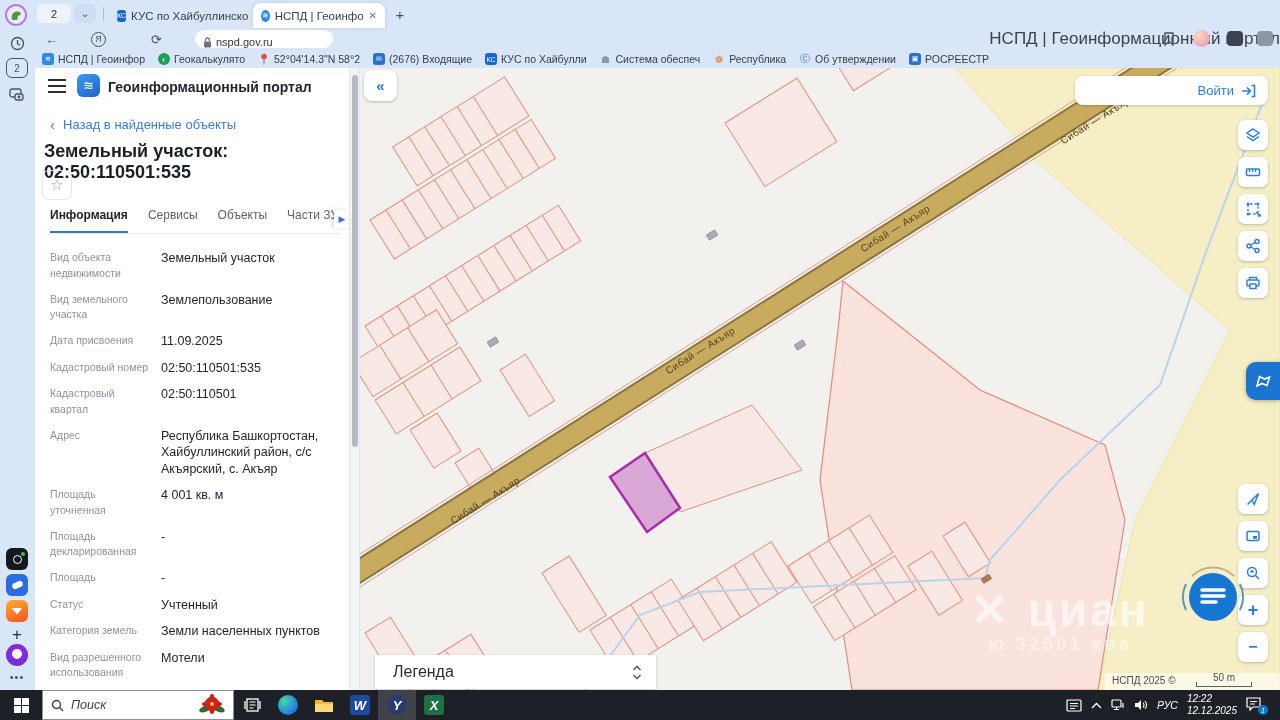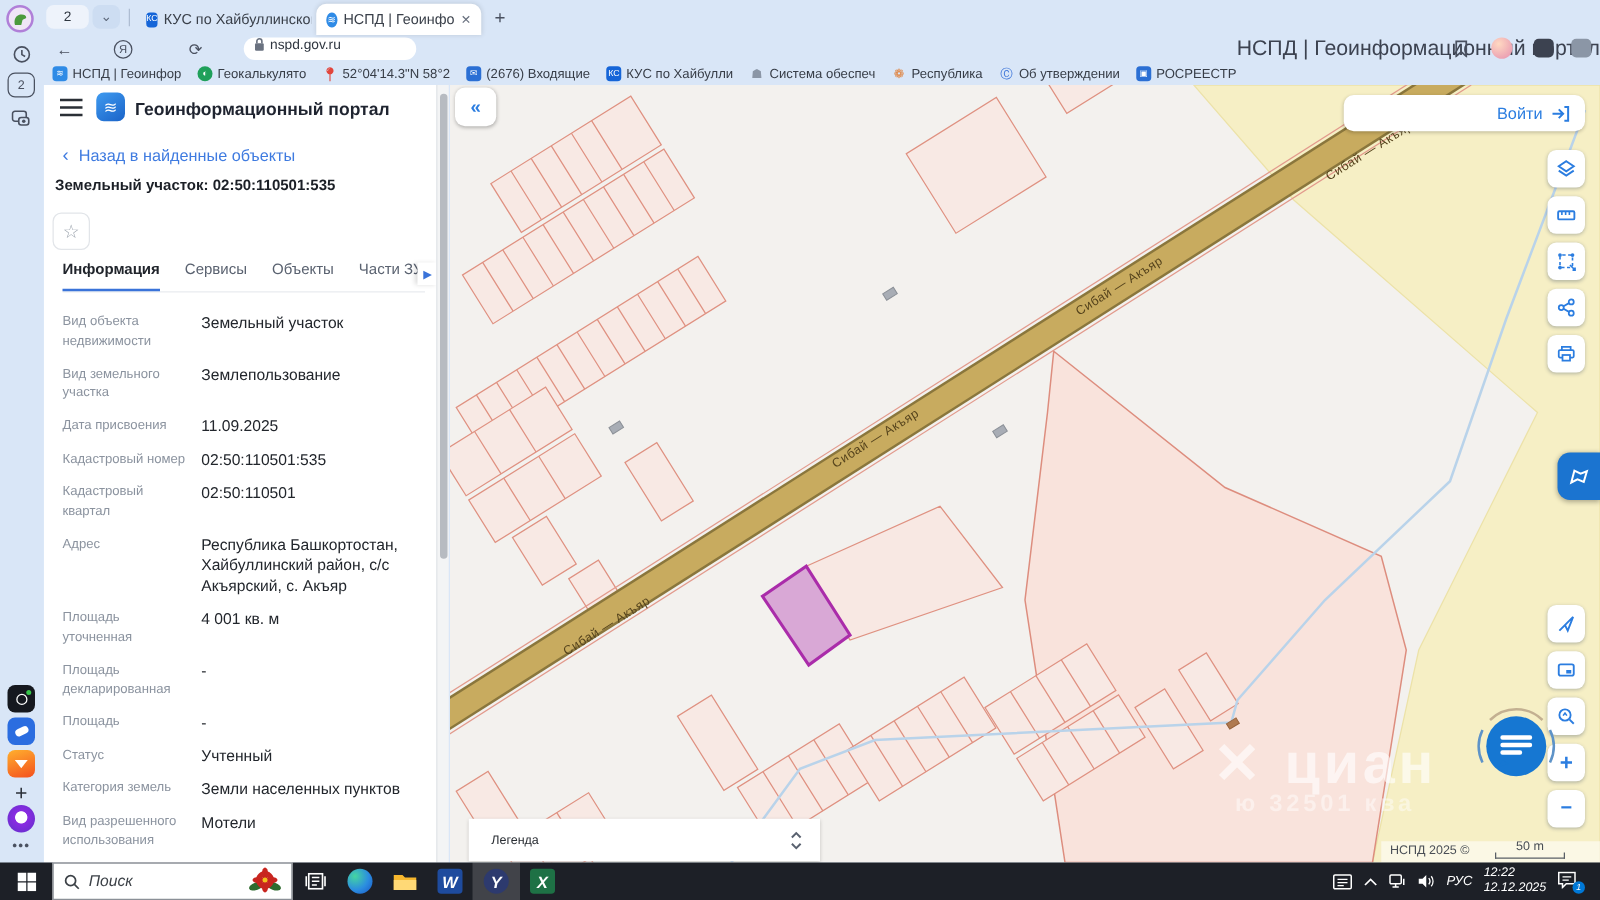--- a/index.html
+++ b/index.html
@@ -7,21 +7,21 @@
   .root{position:relative;width:1280px;height:720px;overflow:hidden;background:#d9e6f7;}
   
   .chrome{position:absolute;left:0;top:0;width:1280px;height:68px;background:#d9e6f7;}
   .sidebar{position:absolute;left:0;top:0;width:35px;height:690px;background:#d9e6f7;z-index:5;}
   .sb-ic{position:absolute;left:6px;width:22px;height:22px;display:flex;align-items:center;justify-content:center;color:#4a5160;}
   .tabstrip{position:absolute;left:35px;top:0;width:1245px;height:28px;}
   .tab-chip{position:absolute;display:flex;align-items:center;justify-content:center;font-size:11px;color:#2f3640;}
   .tab{position:absolute;top:3px;height:25px;display:flex;align-items:center;gap:5px;font-size:11.5px;color:#3a404a;padding:0 8px;white-space:nowrap;overflow:hidden;}
   .tab.active{background:#fff;border-radius:8px 8px 0 0;box-shadow:0 0 4px rgba(0,0,0,.12);z-index:2;}
   .addrbar{position:absolute;left:35px;top:28px;width:1245px;height:22px;display:flex;align-items:center;}
-  .addr-pill{position:absolute;left:160px;top:2px;width:138px;height:18px;background:#fff;border-radius:9px;display:flex;align-items:flex-start;gap:4px;padding:0 8px;font-size:11px;color:#2f3640;}
+  .addr-pill{position:absolute;left:160px;top:2px;width:138px;height:18px;background:#fff;border-radius:9px;display:flex;align-items:flex-end;gap:4px;padding:0 8px;font-size:11px;color:#2f3640;}
   .win-title{position:absolute;left:0;top:0;width:100%;height:22px;display:flex;align-items:center;justify-content:flex-end;font-size:17px;color:#3c4250;pointer-events:none;}
   .bmbar{position:absolute;left:35px;top:50px;width:1245px;height:18px;display:flex;align-items:center;padding-left:7px;}
   .bm{display:flex;align-items:center;gap:4px;font-size:10.5px;color:#373d47;margin-right:13px;white-space:nowrap;}
   .bm .ic{width:12px;height:12px;border-radius:3px;display:inline-flex;align-items:center;justify-content:center;font-size:7px;color:#fff;flex:0 0 auto;}
   
   .panel{position:absolute;left:35px;top:68px;width:314px;height:622px;background:#fff;overflow:hidden;z-index:3;}
   .pscroll{position:absolute;left:349px;top:68px;width:10px;height:622px;background:#f3f4f5;border-left:1px solid #e4e6e9;z-index:4;}
   .pthumb{position:absolute;left:2px;top:7px;width:6px;height:372px;background:#b7bbc1;border-radius:3px;}
   .ptab{font-size:12px;color:#5a6270;padding-bottom:9px;margin-right:20px;white-space:nowrap;cursor:pointer;}
   .ptab.active{color:#21252c;font-weight:bold;border-bottom:2.5px solid #3a73d9;}
@@ -170,21 +170,21 @@
         <span style="height:2px;background:#2a2f36;"></span>
     </div>
     <span style="position:absolute;left:42px;top:6px;width:23px;height:23px;border-radius:6px;background:linear-gradient(145deg,#3f9bf0,#1a63c8);color:#fff;display:flex;align-items:center;justify-content:center;font-size:13px;">≋</span>
     <div style="position:absolute;left:73px;top:11px;font-size:14px;color:#1f2430;font-weight:bold;">Геоинформационный портал</div>
 
     <div style="position:absolute;left:15px;top:48px;font-size:13px;color:#3f7be0;display:flex;align-items:center;gap:8px;cursor:pointer;">
       <span style="font-size:15px;">‹</span>
       <span>Назад в найденные объекты</span>
     </div>
 
-    <div style="position:absolute;left:9px;top:73px;font-size:12px;font-weight:bold;color:#1b1f26;">Земельный участок: 02:50:110501:535</div>
+    <div style="position:absolute;left:9px;top:73px;font-size:18px;font-weight:bold;color:#1b1f26;">Земельный участок: 02:50:110501:535</div>
 
     <div style="position:absolute;left:7px;top:102px;width:30px;height:30px;border:1px solid #e2e5e9;border-radius:7px;display:flex;align-items:center;justify-content:center;color:#9aa2ac;font-size:15px;cursor:pointer;">☆</div>
 
     <div style="position:absolute;left:15px;top:140px;width:290px;display:flex;border-bottom:1px solid #e9ecef;">
       <span class="ptab active">Информация</span>
       <span class="ptab">Сервисы</span>
       <span class="ptab">Объекты</span>
       <span class="ptab">Части ЗУ</span>
 
     </div>
@@ -429,21 +429,21 @@
     <svg style="position:absolute;left:818px;top:494px;" width="70" height="70" viewBox="0 0 70 70">
       <path d="M8 22 A30 30 0 0 0 8 48" fill="none" stroke="#5e93c8" stroke-width="2"></path>
       <path d="M62 22 A30 30 0 0 1 62 48" fill="none" stroke="#5e93c8" stroke-width="2"></path>
       <path d="M14 14 A30 30 0 0 1 56 14" fill="none" stroke="#c3b091" stroke-width="2"></path>
       <circle cx="35" cy="35" r="24" fill="#1677d2"></circle>
       <path d="M24 28 h22 M24 34 h22 M24 40 h14" stroke="#fff" stroke-width="3.5" stroke-linecap="round"></path>
       <path d="M24 46 l-4 6 l9 -3 Z" fill="#1677d2"></path>
     </svg>
 
     <div class="legend">
-      <span style="font-size:10px;color:#2a2e34;">Легенда</span>
+      <span style="font-size:16px;color:#2a2e34;">Легенда</span>
       <svg width="10" height="15" viewBox="0 0 10 15">
           <path d="M1.5 5 L5 1.5 L8.5 5 M1.5 10 L5 13.5 L8.5 10" fill="none" stroke="#5a6270" stroke-width="1.6"></path>
         </svg>
     </div>
 
     <div style="position:absolute;left:745px;top:605px;width:175px;height:17px;background:rgba(255,255,255,.55);"></div>
     <div style="position:absolute;left:752px;top:607px;font-size:10px;color:#4a4f56;">НСПД 2025 ©</div>
     <div style="position:absolute;left:836px;top:604px;width:56px;text-align:center;font-size:10px;color:#4a4f56;">50 m</div>
     <div style="position:absolute;left:836px;top:614px;width:56px;height:5px;border-left:1px solid #5a5f66;border-right:1px solid #5a5f66;border-bottom:1px solid #5a5f66;"></div>
   </div>

